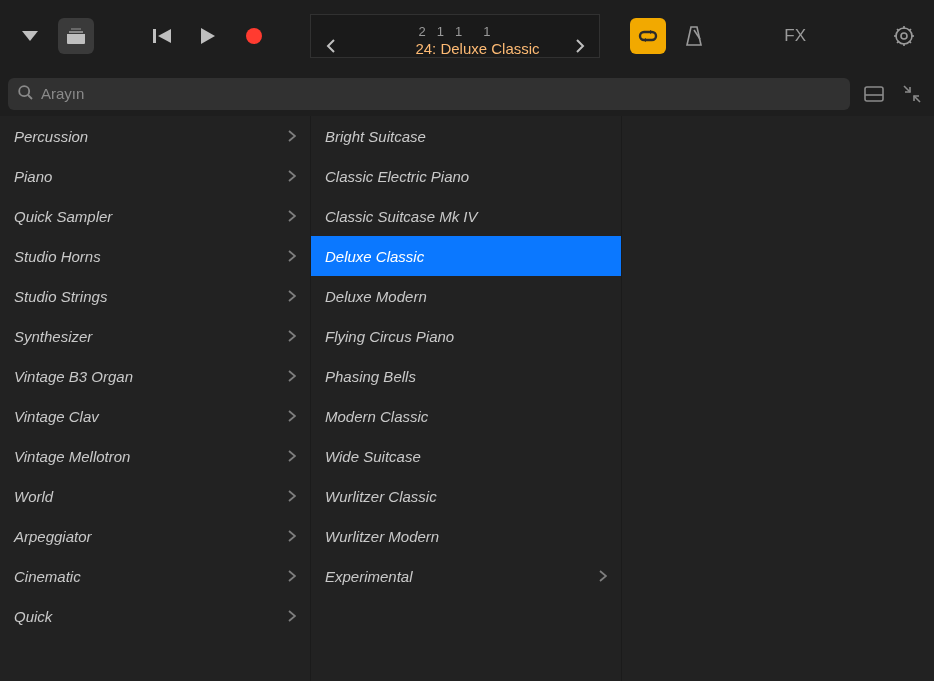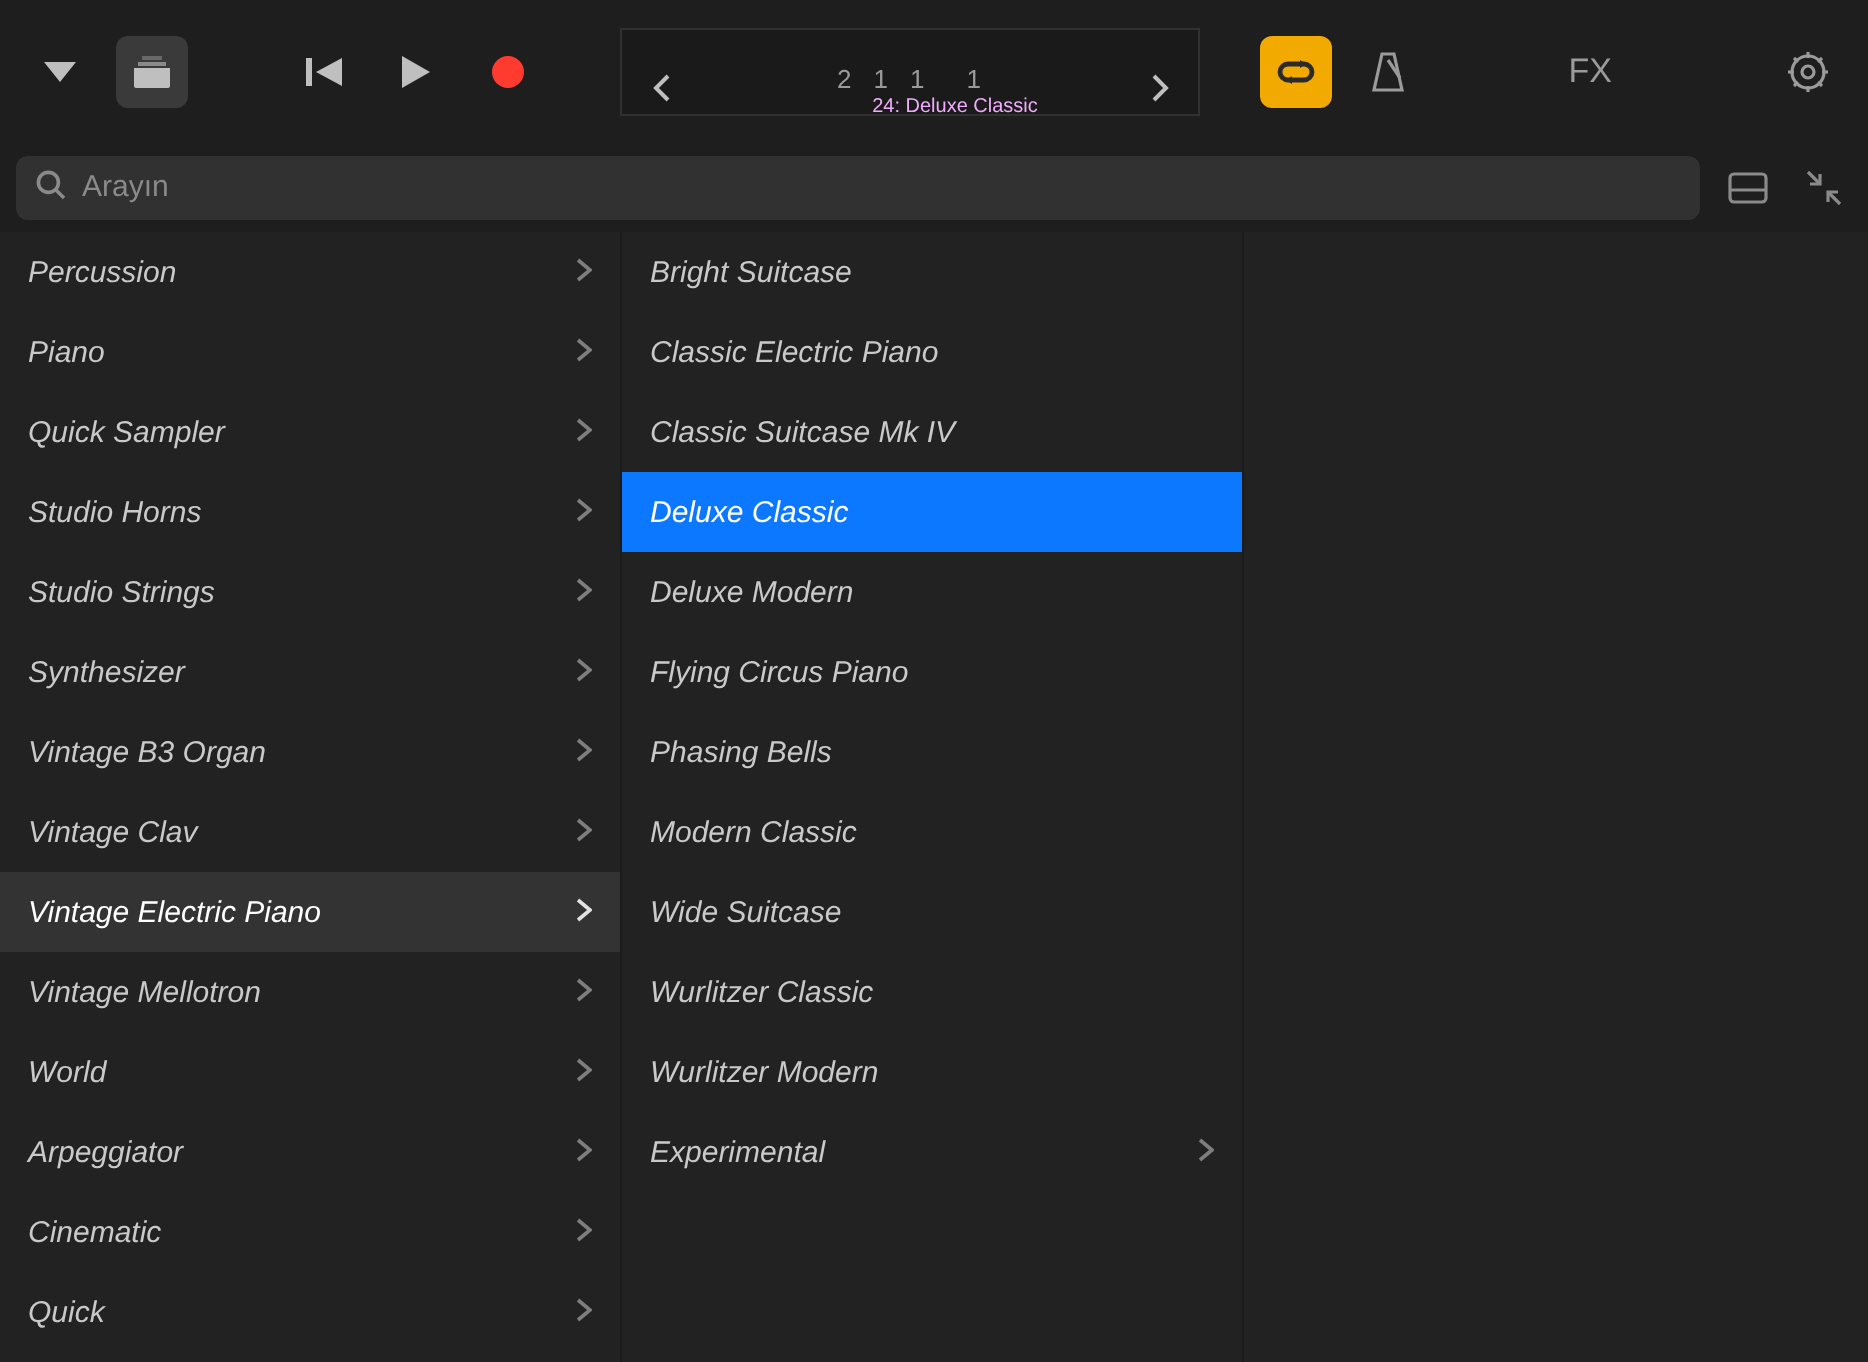--- a/index.html
+++ b/index.html
@@ -31,35 +31,35 @@
   .tb-btn svg { display: block; }
   .tb-spacer { flex: 0 0 30px; }
 
   .lcd {
     flex: 0 0 290px;
     height: 44px;
     background: #1a1a1a;
     border: 1px solid #313131;
     border-radius: 0;
     display: flex;
-    align-items: flex-start;
-    padding: 18px 8px;
+    align-items: flex-end;
+    padding: 0 8px;
     gap: 6px;
     color: #8f8f8f;
   }
   .lcd-center {
     flex: 1;
     display: flex;
     flex-direction: column;
     align-items: center;
     line-height: 1.15;
   }
   .lcd-nums { font-size: 13px; letter-spacing: 1px; }
   .lcd-nums span { display:inline-block; margin: 0 5px; color:#9a9a9a;}
-  .lcd-title { font-size: 10px; color: #f0abfc; margin-left: 45px; }
+  .lcd-title { font-size: 15px; color: #fdba74; margin-left: 45px; }
 
   .fx-label { font-size: 17px; color: #9a9a9a; padding: 0 10px; }
 
   
   .searchrow {
     display: flex;
     align-items: center;
     height: 44px;
     padding: 0 8px 0 8px;
     gap: 10px;
@@ -293,26 +293,20 @@
         <span class="chev"><svg width="8" height="12" viewBox="0 0 8 12">
             <polyline points="1,1 7,6 1,11" fill="none" stroke="currentColor" stroke-width="1.8"></polyline>
           </svg></span>
       </div>
       <div class="row">
         <span>Vintage Clav</span>
         <span class="chev"><svg width="8" height="12" viewBox="0 0 8 12">
             <polyline points="1,1 7,6 1,11" fill="none" stroke="currentColor" stroke-width="1.8"></polyline>
           </svg></span>
       </div>
-      <div class="row active">
-        <span>Vintage Electric Piano</span>
-        <span class="chev"><svg width="8" height="12" viewBox="0 0 8 12">
-            <polyline points="1,1 7,6 1,11" fill="none" stroke="currentColor" stroke-width="1.8"></polyline>
-          </svg></span>
-      </div>
       <div class="row">
         <span>Vintage Mellotron</span>
         <span class="chev"><svg width="8" height="12" viewBox="0 0 8 12">
             <polyline points="1,1 7,6 1,11" fill="none" stroke="currentColor" stroke-width="1.8"></polyline>
           </svg></span>
       </div>
       <div class="row">
         <span>World</span>
         <span class="chev"><svg width="8" height="12" viewBox="0 0 8 12">
             <polyline points="1,1 7,6 1,11" fill="none" stroke="currentColor" stroke-width="1.8"></polyline>

